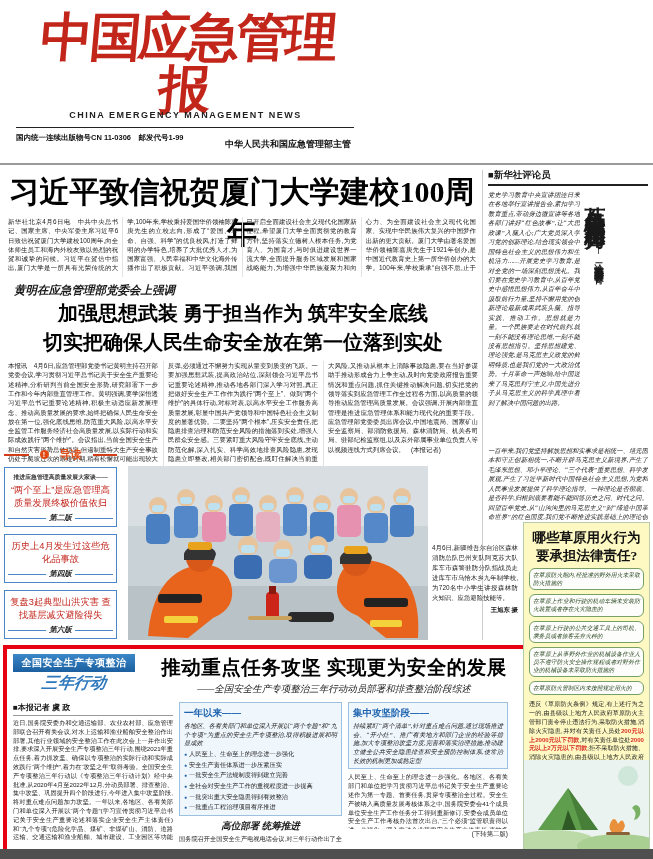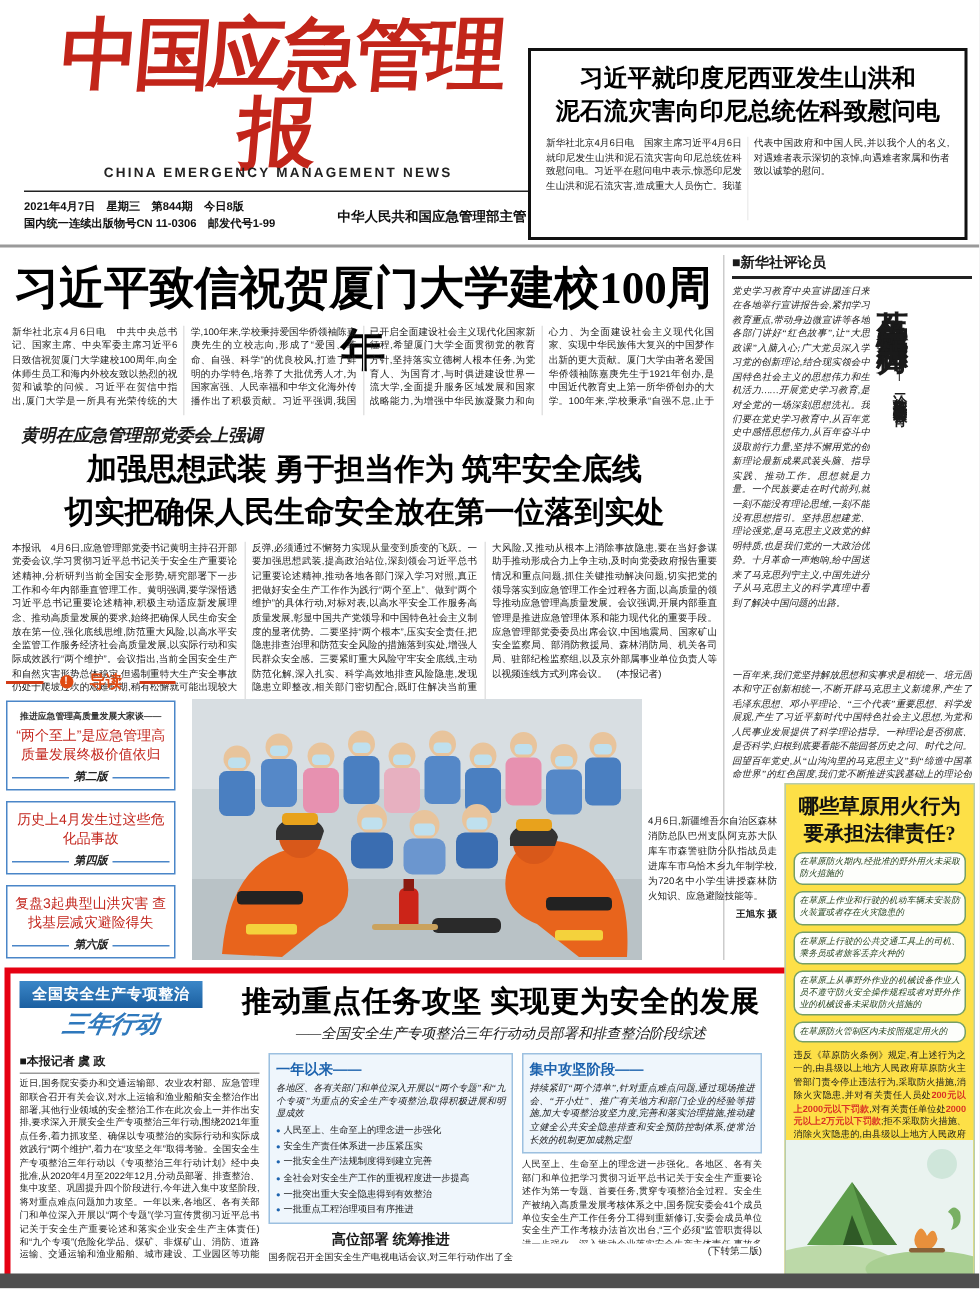--- a/index.html
+++ b/index.html
@@ -90,25 +90,25 @@
   #spec .colA{width:160px;flex:none;}
   #spec .colB{width:163px;flex:none;}
   #spec .colC{width:160px;flex:none;}
   #spec .reporter{font-size:8px;font-weight:bold;border-bottom:1px solid #999;padding-bottom:2px;margin-bottom:3px;}
   #spec .txt{font-size:6.2px;line-height:1.42;}
   #spec .bluebox{border:1px solid #9cc0e0;background:#eff6fc;padding:4px 4px 3px;}
   #spec .bluebox .bt{color:#1d63ae;font-weight:bold;font-size:9.5px;margin-bottom:2px;}
   #spec .bluebox .lead{font-size:6.2px;line-height:1.4;}
   #spec .bullet{display:flex;gap:2px;font-size:6.2px;line-height:1.4;margin-top:2px;}
   #spec .bullet .m{color:#1d63ae;font-size:5px;line-height:1.7;}
-  #spec .subhead{text-align:center;font-weight:bold;font-size:9.5px;margin:4px 0 2px;}
+  #spec .subhead{text-align:center;font-weight:bold;font-size:9.5px;margin:4px 0 2px;font-style:italic;}
   #spec .cont{text-align:right;font-size:6.4px;margin-top:1px;}
 
   
-  #grass{left:523px;top:522px;width:127px;height:333px;box-sizing:border-box;background:#fde047;
+  #grass{left:523px;top:522px;width:127px;height:333px;box-sizing:border-box;background:#fef9c3;
     border:1px solid #b7ccab;padding:6px 5px 0;}
   #grass .hl{text-align:center;font-size:13.5px;font-weight:bold;line-height:1.3;color:#111;}
   .g-item{border:1px solid #76a065;border-radius:6px;background:#fdfefb;padding:2px 3px;margin-top:4px;
     font-size:5.8px;line-height:1.4;color:#24411d;font-style:italic;}
   #grass .body{margin-top:5px;font-size:6.1px;line-height:1.45;}
   #grass .fine{color:#d93025;font-weight:bold;}
   #grass .src{text-align:right;font-size:6.1px;margin-top:3px;font-weight:bold;}
 
   
   #camp{left:524px;top:760px;width:125px;height:90px;overflow:hidden;}
@@ -120,30 +120,24 @@
 </style>
 </head>
 <body>
 
 <div id="page">
 
   <div class="abs serif" id="masthead-title">中国应急管理报</div>
   <div class="abs" id="masthead-en">CHINA EMERGENCY MANAGEMENT NEWS</div>
   <div class="abs" id="masthead-rule"></div>
   <div class="abs" id="dateline">
-    <div>2021年4月7日　星期三　第844期　今日8版</div>
     <div>国内统一连续出版物号CN 11-0306　邮发代号1-99</div>
   </div>
   <div class="abs" id="supervisor">中华人民共和国应急管理部主管</div>
 
-  <div class="abs" id="condolence">
-    <div class="cond-head serif">习近平就印度尼西亚发生山洪和</div>
-    <div class="cond-head serif">泥石流灾害向印尼总统佐科致慰问电</div>
-    <div class="body just clip">新华社北京4月6日电　国家主席习近平4月6日就印尼发生山洪和泥石流灾害向印尼总统佐科致慰问电。习近平在慰问电中表示,惊悉印尼发生山洪和泥石流灾害,造成重大人员伤亡。我谨代表中国政府和中国人民,并以我个人的名义,对遇难者表示深切的哀悼,向遇难者家属和伤者致以诚挚的慰问。</div>
-  </div>
 
   <div class="abs" id="top-divider"></div>
   <div class="abs" id="vert-divider"></div>
 
   <div class="abs serif" id="lead-headline">习近平致信祝贺厦门大学建校100周年</div>
   <div class="abs just clip" id="lead-body">新华社北京4月6日电　中共中央总书记、国家主席、中央军委主席习近平6日致信祝贺厦门大学建校100周年,向全体师生员工和海内外校友致以热烈的祝贺和诚挚的问候。习近平在贺信中指出,厦门大学是一所具有光荣传统的大学,100年来,学校秉持爱国华侨领袖陈嘉庚先生的立校志向,形成了“爱国、革命、自强、科学”的优良校风,打造了鲜明的办学特色,培养了大批优秀人才,为国家富强、人民幸福和中华文化海外传播作出了积极贡献。习近平强调,我国已开启全面建设社会主义现代化国家新征程,希望厦门大学全面贯彻党的教育方针,坚持落实立德树人根本任务,为党育人、为国育才,与时俱进建设世界一流大学,全面提升服务区域发展和国家战略能力,为增强中华民族凝聚力和向心力、为全面建设社会主义现代化国家、实现中华民族伟大复兴的中国梦作出新的更大贡献。厦门大学由著名爱国华侨领袖陈嘉庚先生于1921年创办,是中国近代教育史上第一所华侨创办的大学。100年来,学校秉承“自强不息,止于至善”的校训,以服务国家、服务人民为己任,先后为国家培养了40多万名优秀人才,形成了鲜明的办学特色。</div>
 
   <div class="abs" id="commentary">
     <div class="label">■新华社评论员</div>
     <div class="row">

